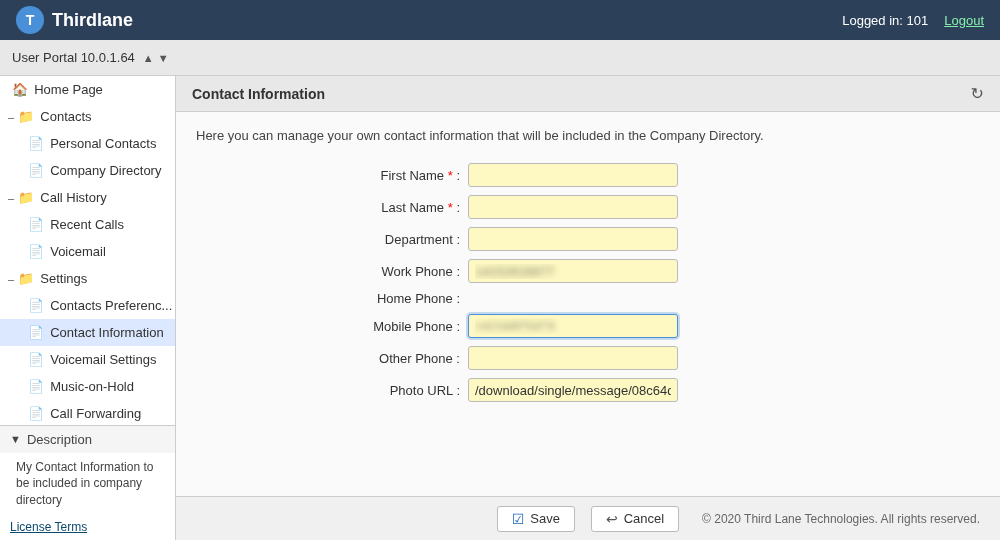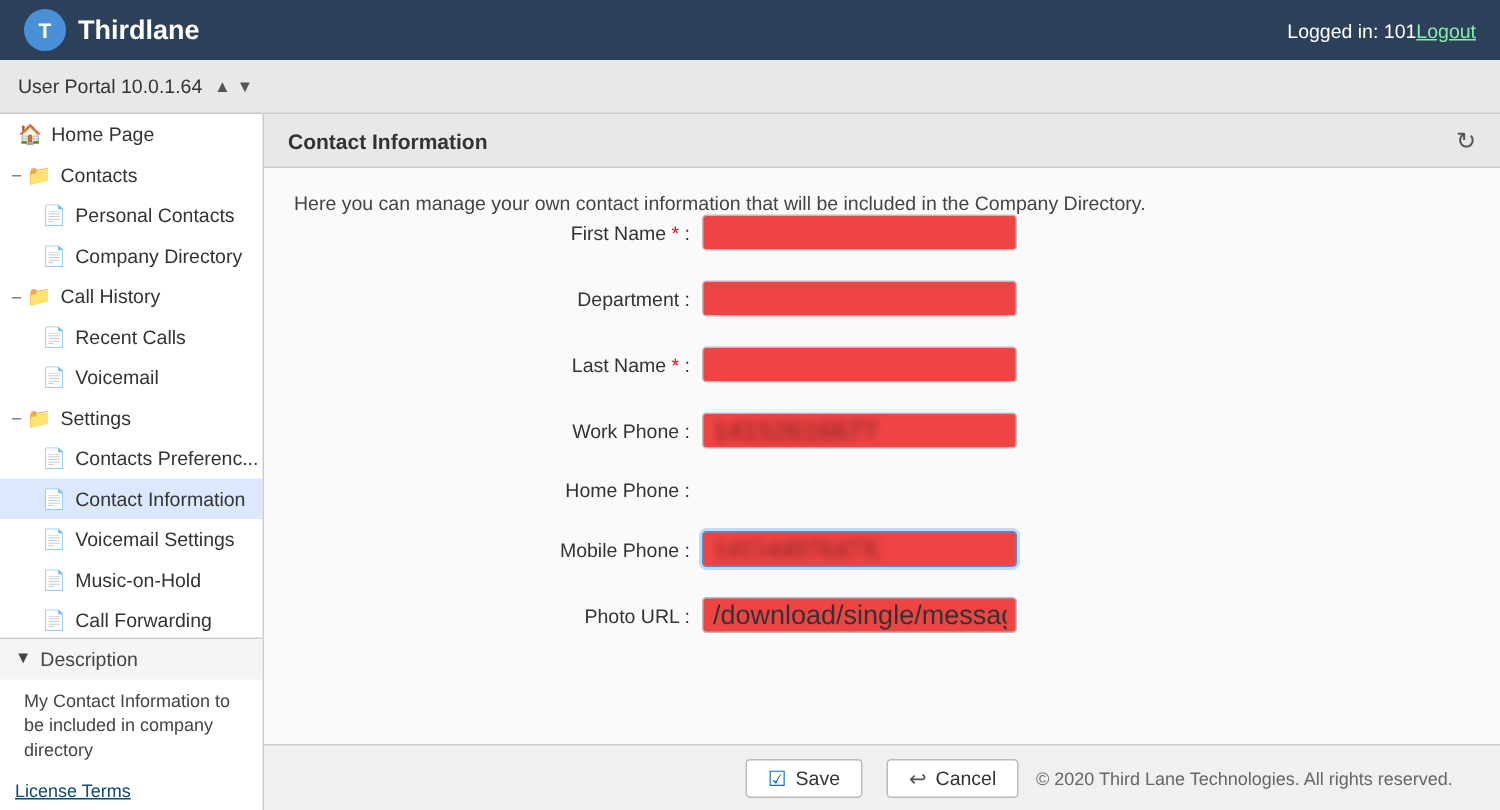--- a/index.html
+++ b/index.html
@@ -31,20 +31,21 @@
       align-items: center;
       justify-content: center;
       color: white;
       font-size: 14px;
       font-weight: bold;
     }
     .header-right {
       margin-left: auto;
       display: flex;
       align-items: center;
+      gap: 16px;
       font-size: 13px;
     }
     .logout-link {
       color: #86efac;
       text-decoration: underline;
       cursor: pointer;
     }
 
     
     .sub-header {
@@ -179,50 +180,51 @@
     }
 
     .content-body {
       flex: 1;
       padding: 16px 20px;
       overflow-y: auto;
     }
     .content-desc {
       font-size: 13px;
       color: #444;
+      margin-bottom: 20px;
     }
 
     .form-table {
       margin: 0 auto;
       width: 500px;
     }
     .form-row {
       display: flex;
       align-items: center;
-      margin-bottom: 20px;
+      margin-bottom: 8px;
     }
     .form-label {
       text-align: right;
       width: 130px;
       padding-right: 8px;
       font-size: 13px;
       color: #333;
       flex-shrink: 0;
     }
     .form-label .required {
       color: red;
     }
     .form-input {
       width: 210px;
       height: 24px;
       border: 1px solid #bbb;
       border-radius: 3px;
       padding: 2px 6px;
-      font-size: 18px;
-      background: #ef4444;
+      font-size: 13px;
+      background: #fef9c3;
       color: #333;
     }
     .form-input.active-input {
       border-color: #4a90d9;
       box-shadow: 0 0 0 2px rgba(74,144,217,0.3);
       font-family: Liberation Serif, serif;
     }
 
     .content-footer {
       background: #f0f0f0;
@@ -382,45 +384,49 @@
       <div class="form-table">
 
         <div class="form-row">
           <div class="form-label">
             First Name <span class="required">*</span> :
           </div>
           <input class="form-input" type="text" value="" placeholder="" style="">
         </div>
 
         <div class="form-row">
-          <div class="form-label">Department :</div>
-          <input class="form-input" type="text" value="" placeholder="" style="">
-        </div>
-
-        <div class="form-row">
           <div class="form-label">
             Last Name <span class="required">*</span> :
           </div>
           <input class="form-input" type="text" value="" placeholder="" style="">
         </div>
 
         <div class="form-row">
+          <div class="form-label">Department :</div>
+          <input class="form-input" type="text" value="" placeholder="" style="">
+        </div>
+
+        <div class="form-row">
           <div class="form-label">Work Phone :</div>
           <input class="form-input" type="text" style="color: transparent; text-shadow: rgba(0, 0, 0, 0.5) 0px 0px 6px;" value="14152616677">
         </div>
 
         <div class="form-row">
           <div class="form-label">Home Phone :</div>
         </div>
 
         <div class="form-row">
           <div class="form-label">Mobile Phone :</div>
           <input class="form-input active-input" type="text" style="color: transparent; text-shadow: rgba(0, 0, 0, 0.5) 0px 0px 6px;" value="14154497647X">
         </div>
 
+        <div class="form-row">
+          <div class="form-label">Other Phone :</div>
+          <input class="form-input" type="text" value="" style="">
+        </div>
 
         <div class="form-row">
           <div class="form-label">Photo URL :</div>
           <input class="form-input" type="text" value="/download/single/message/08c64dede" style="width: 210px;">
         </div>
 
       </div>
     </div>
 
     <div class="content-footer">
@@ -428,19 +434,19 @@
       <div class="footer-buttons">
         <button class="btn-save">
           <span style="color:#1a6bbf;font-size:14px;">☑</span>
           <span>Save</span>
         </button>
         <button class="btn-cancel">
           <span style="color:#555;font-size:14px;">↩</span>
           <span>Cancel</span>
         </button>
       </div>
-      <div style="flex:1;text-align:center;">
+      <div style="flex:1;text-align:right;">
         <span class="footer-copyright">© 2020 Third Lane Technologies. All rights reserved.</span>
       </div>
     </div>
   </div>
 
 </div>
 
 </body></html>

